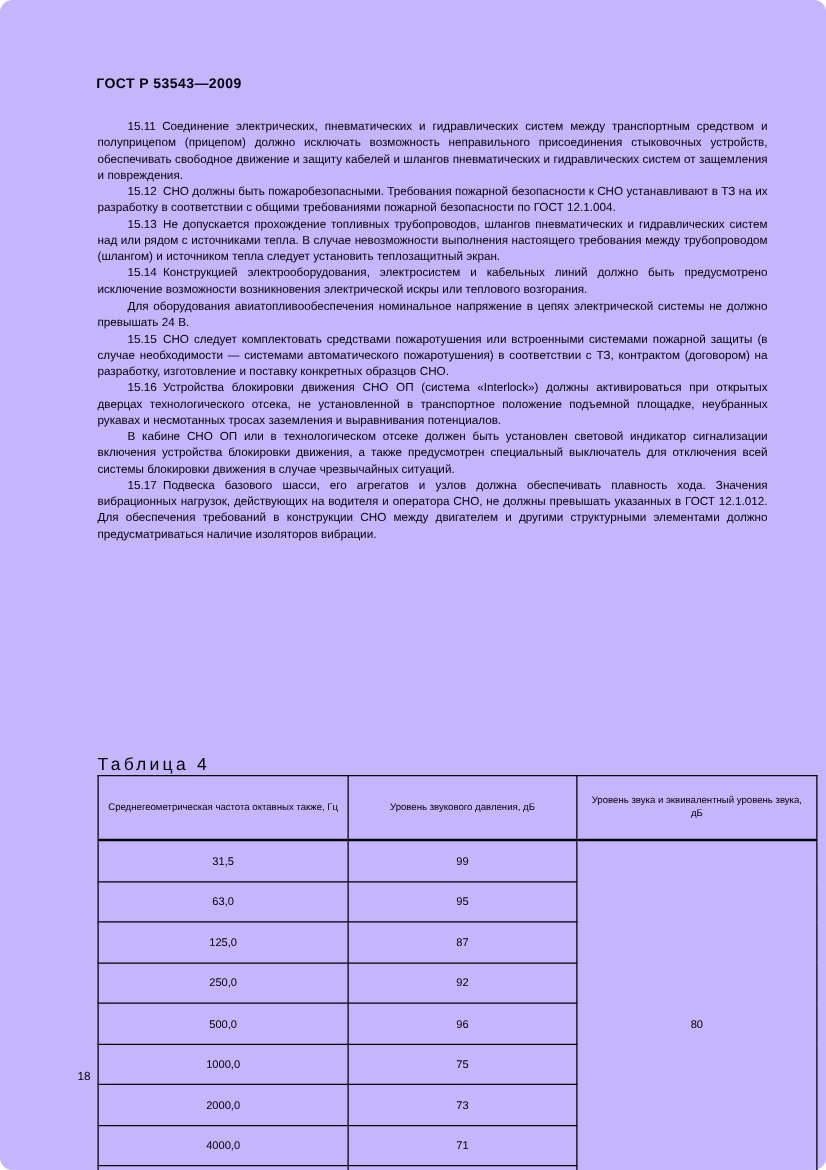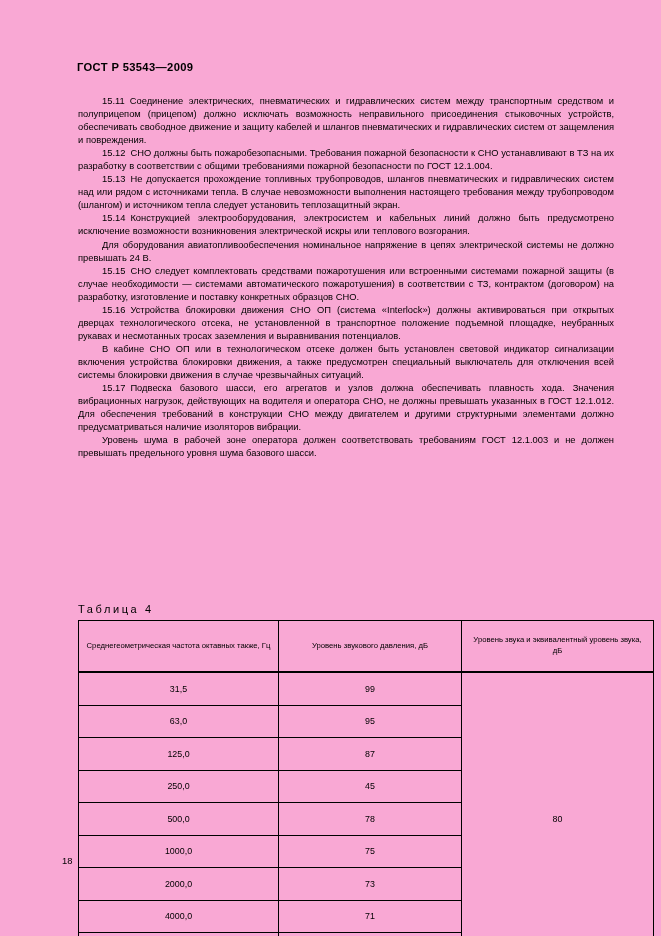--- a/index.html
+++ b/index.html
@@ -13,21 +13,22 @@
     position: relative;
     font-family: "Liberation Sans", "DejaVu Sans", sans-serif;
     color: #000000;
     overflow: hidden;
   }
   .page {
     position: absolute;
     inset: 0;
     width: 661px;
     height: 936px;
-    background: #f9a8d4;
+    background: #c4b5fd;
+    border-radius: 10px;
   }
 
   
   .doc-header {
     position: absolute;
     top: 61px;
     left: 77px;
     font-size: 11.2px;
     font-weight: bold;
     letter-spacing: 0.35px;
@@ -51,21 +52,21 @@
     word-spacing: 0.1px;
   }
   .num { white-space: nowrap; margin-top: 16px; }
   .num-gap { display: inline-block; width: 5px; }
 
   
   .table-caption {
     position: absolute;
     top: 603px;
     left: 78px;
-    font-size: 11px;
+    font-size: 14px;
     letter-spacing: 2.6px;
     color: #000;
   }
 
   
   .data-table {
     position: absolute;
     top: 620px;
     left: 78px;
     width: 536px;
@@ -114,21 +115,20 @@
   <div class="body-col">
     <p class="para"><span class="num">15.11</span><span class="num-gap"></span><span>Соединение электрических, пневматических и гидравлических систем между транспортным средством и полуприцепом (прицепом) должно исключать возможность неправильного присоединения стыковочных устройств, обеспечивать свободное движение и защиту кабелей и шлангов пневматических и гидравлических систем от защемления и повреждения.</span></p>
     <p class="para"><span class="num">15.12</span><span class="num-gap"></span><span>СНО должны быть пожаробезопасными. Требования пожарной безопасности к СНО устанавливают в ТЗ на их разработку в соответствии с общими требованиями пожарной безопасности по ГОСТ 12.1.004.</span></p>
     <p class="para"><span class="num">15.13</span><span class="num-gap"></span><span>Не допускается прохождение топливных трубопроводов, шлангов пневматических и гидравлических систем над или рядом с источниками тепла. В случае невозможности выполнения настоящего требования между трубопроводом (шлангом) и источником тепла следует установить теплозащитный экран.</span></p>
     <p class="para"><span class="num">15.14</span><span class="num-gap"></span><span>Конструкцией электрооборудования, электросистем и кабельных линий должно быть предусмотрено исключение возможности возникновения электрической искры или теплового возгорания.</span></p>
     <p class="para"><span>Для оборудования авиатопливообеспечения номинальное напряжение в цепях электрической системы не должно превышать 24 В.</span></p>
     <p class="para"><span class="num">15.15</span><span class="num-gap"></span><span>СНО следует комплектовать средствами пожаротушения или встроенными системами пожарной защиты (в случае необходимости — системами автоматического пожаротушения) в соответствии с ТЗ, контрактом (договором) на разработку, изготовление и поставку конкретных образцов СНО.</span></p>
     <p class="para"><span class="num">15.16</span><span class="num-gap"></span><span>Устройства блокировки движения СНО ОП (система «Interlock») должны активироваться при открытых дверцах технологического отсека, не установленной в транспортное положение подъемной площадке, неубранных рукавах и несмотанных тросах заземления и выравнивания потенциалов.</span></p>
     <p class="para"><span>В кабине СНО ОП или в технологическом отсеке должен быть установлен световой индикатор сигнализации включения устройства блокировки движения, а также предусмотрен специальный выключатель для отключения всей системы блокировки движения в случае чрезвычайных ситуаций.</span></p>
     <p class="para"><span class="num">15.17</span><span class="num-gap"></span><span>Подвеска базового шасси, его агрегатов и узлов должна обеспечивать плавность хода. Значения вибрационных нагрузок, действующих на водителя и оператора СНО, не должны превышать указанных в ГОСТ 12.1.012. Для обеспечения требований в конструкции СНО между двигателем и другими структурными элементами должно предусматриваться наличие изоляторов вибрации.</span></p>
-    <p class="para"><span>Уровень шума в рабочей зоне оператора должен соответствовать требованиям ГОСТ 12.1.003 и не должен превышать предельного уровня шума базового шасси.</span></p>
   </div>
 
   <div class="table-caption">Таблица 4</div>
 
   <table class="data-table">
     <thead>
       <tr>
         <th class="col-freq">Среднегеометрическая частота октавных также, Гц</th>
         <th class="col-press">Уровень звукового давления, дБ</th>
         <th class="col-eqv">Уровень звука и эквивалентный уровень звука, дБ</th>
@@ -143,25 +143,25 @@
       <tr>
         <td>63,0</td>
         <td>95</td>
       </tr>
       <tr>
         <td>125,0</td>
         <td>87</td>
       </tr>
       <tr>
         <td>250,0</td>
-        <td>45</td>
+        <td>92</td>
       </tr>
       <tr>
         <td>500,0</td>
-        <td>78</td>
+        <td>96</td>
       </tr>
       <tr>
         <td>1000,0</td>
         <td>75</td>
       </tr>
       <tr>
         <td>2000,0</td>
         <td>73</td>
       </tr>
       <tr>

